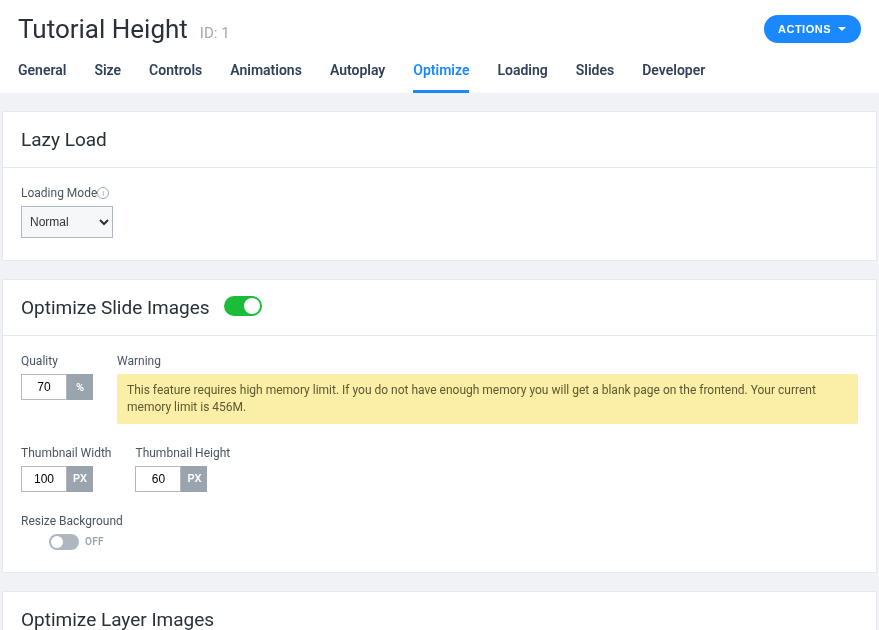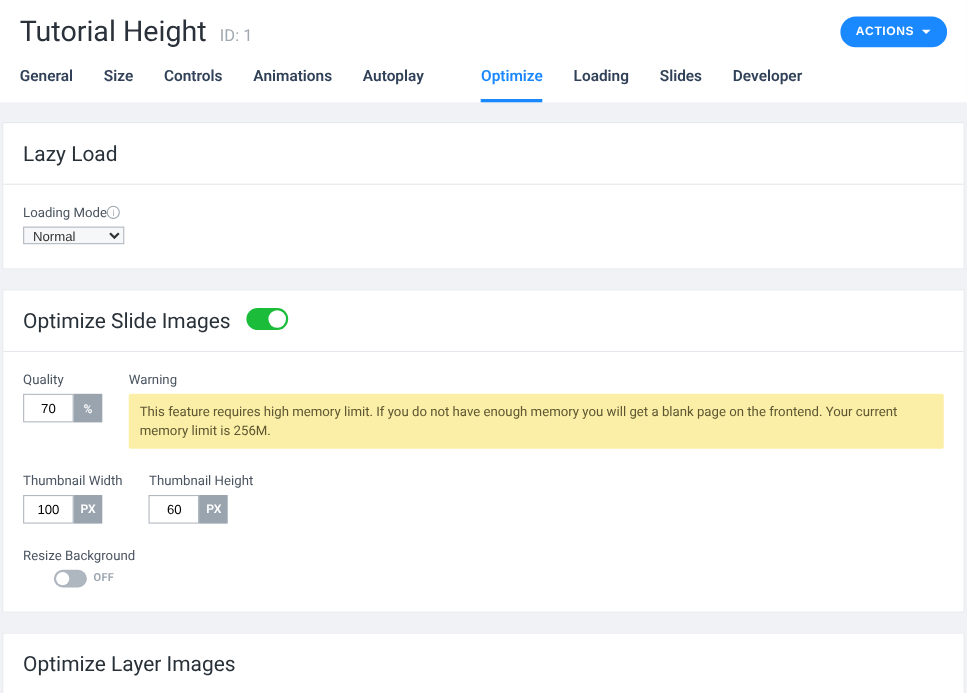--- a/index.html
+++ b/index.html
@@ -54,21 +54,20 @@
     padding: 8px 0 12px 0;
     font-size: 14px;
     font-weight: 600;
     color: #304158;
     cursor: pointer;
     border-bottom: 3px solid transparent;
   }
   .tab.active {
     color: #1a88ff;
     border-bottom-color: #1a88ff;
-    margin-left: 24px;
   }
   .panel {
     background: #fff;
     margin: 18px 2px 0 2px;
     border: 1px solid #e5e8ec;
   }
   .panel-header {
     padding: 16px 18px;
     border-bottom: 1px solid #e5e8ec;
     display: flex;
@@ -104,21 +103,21 @@
     border: 1px solid #a0a8b0;
     border-radius: 50%;
     display: inline-flex;
     align-items: center;
     justify-content: center;
     font-size: 8px;
     color: #a0a8b0;
   }
   .select {
     width: 92px;
-    height: 16px;
+    height: 32px;
     border: 1px solid #b2b8c0;
     background: #f6f7f8;
     font-size: 12px;
     padding: 0 4px;
     color: #333;
   }
   .unit-input {
     display: flex;
   }
   .unit-input input {
@@ -247,21 +246,21 @@
     <div class="field-row">
       <div class="field">
         <div class="field-label">Quality</div>
         <div class="unit-input">
           <input type="text" value="70" style="">
           <div class="unit">%</div>
         </div>
       </div>
       <div class="field field-grow">
         <div class="field-label">Warning</div>
-        <div class="warning-box">This feature requires high memory limit. If you do not have enough memory you will get a blank page on the frontend. Your current memory limit is 256M.</div>
+        <div class="warning-box">This feature requires high memory limit. If you do not have enough memory you will get a blank page on the frontend. Your current memory limit is 456M.</div>
       </div>
     </div>
 
     <div class="field-row">
       <div class="field">
         <div class="field-label">Thumbnail Width</div>
         <div class="unit-input">
           <input type="text" value="100" style="">
           <div class="unit">PX</div>
         </div>

